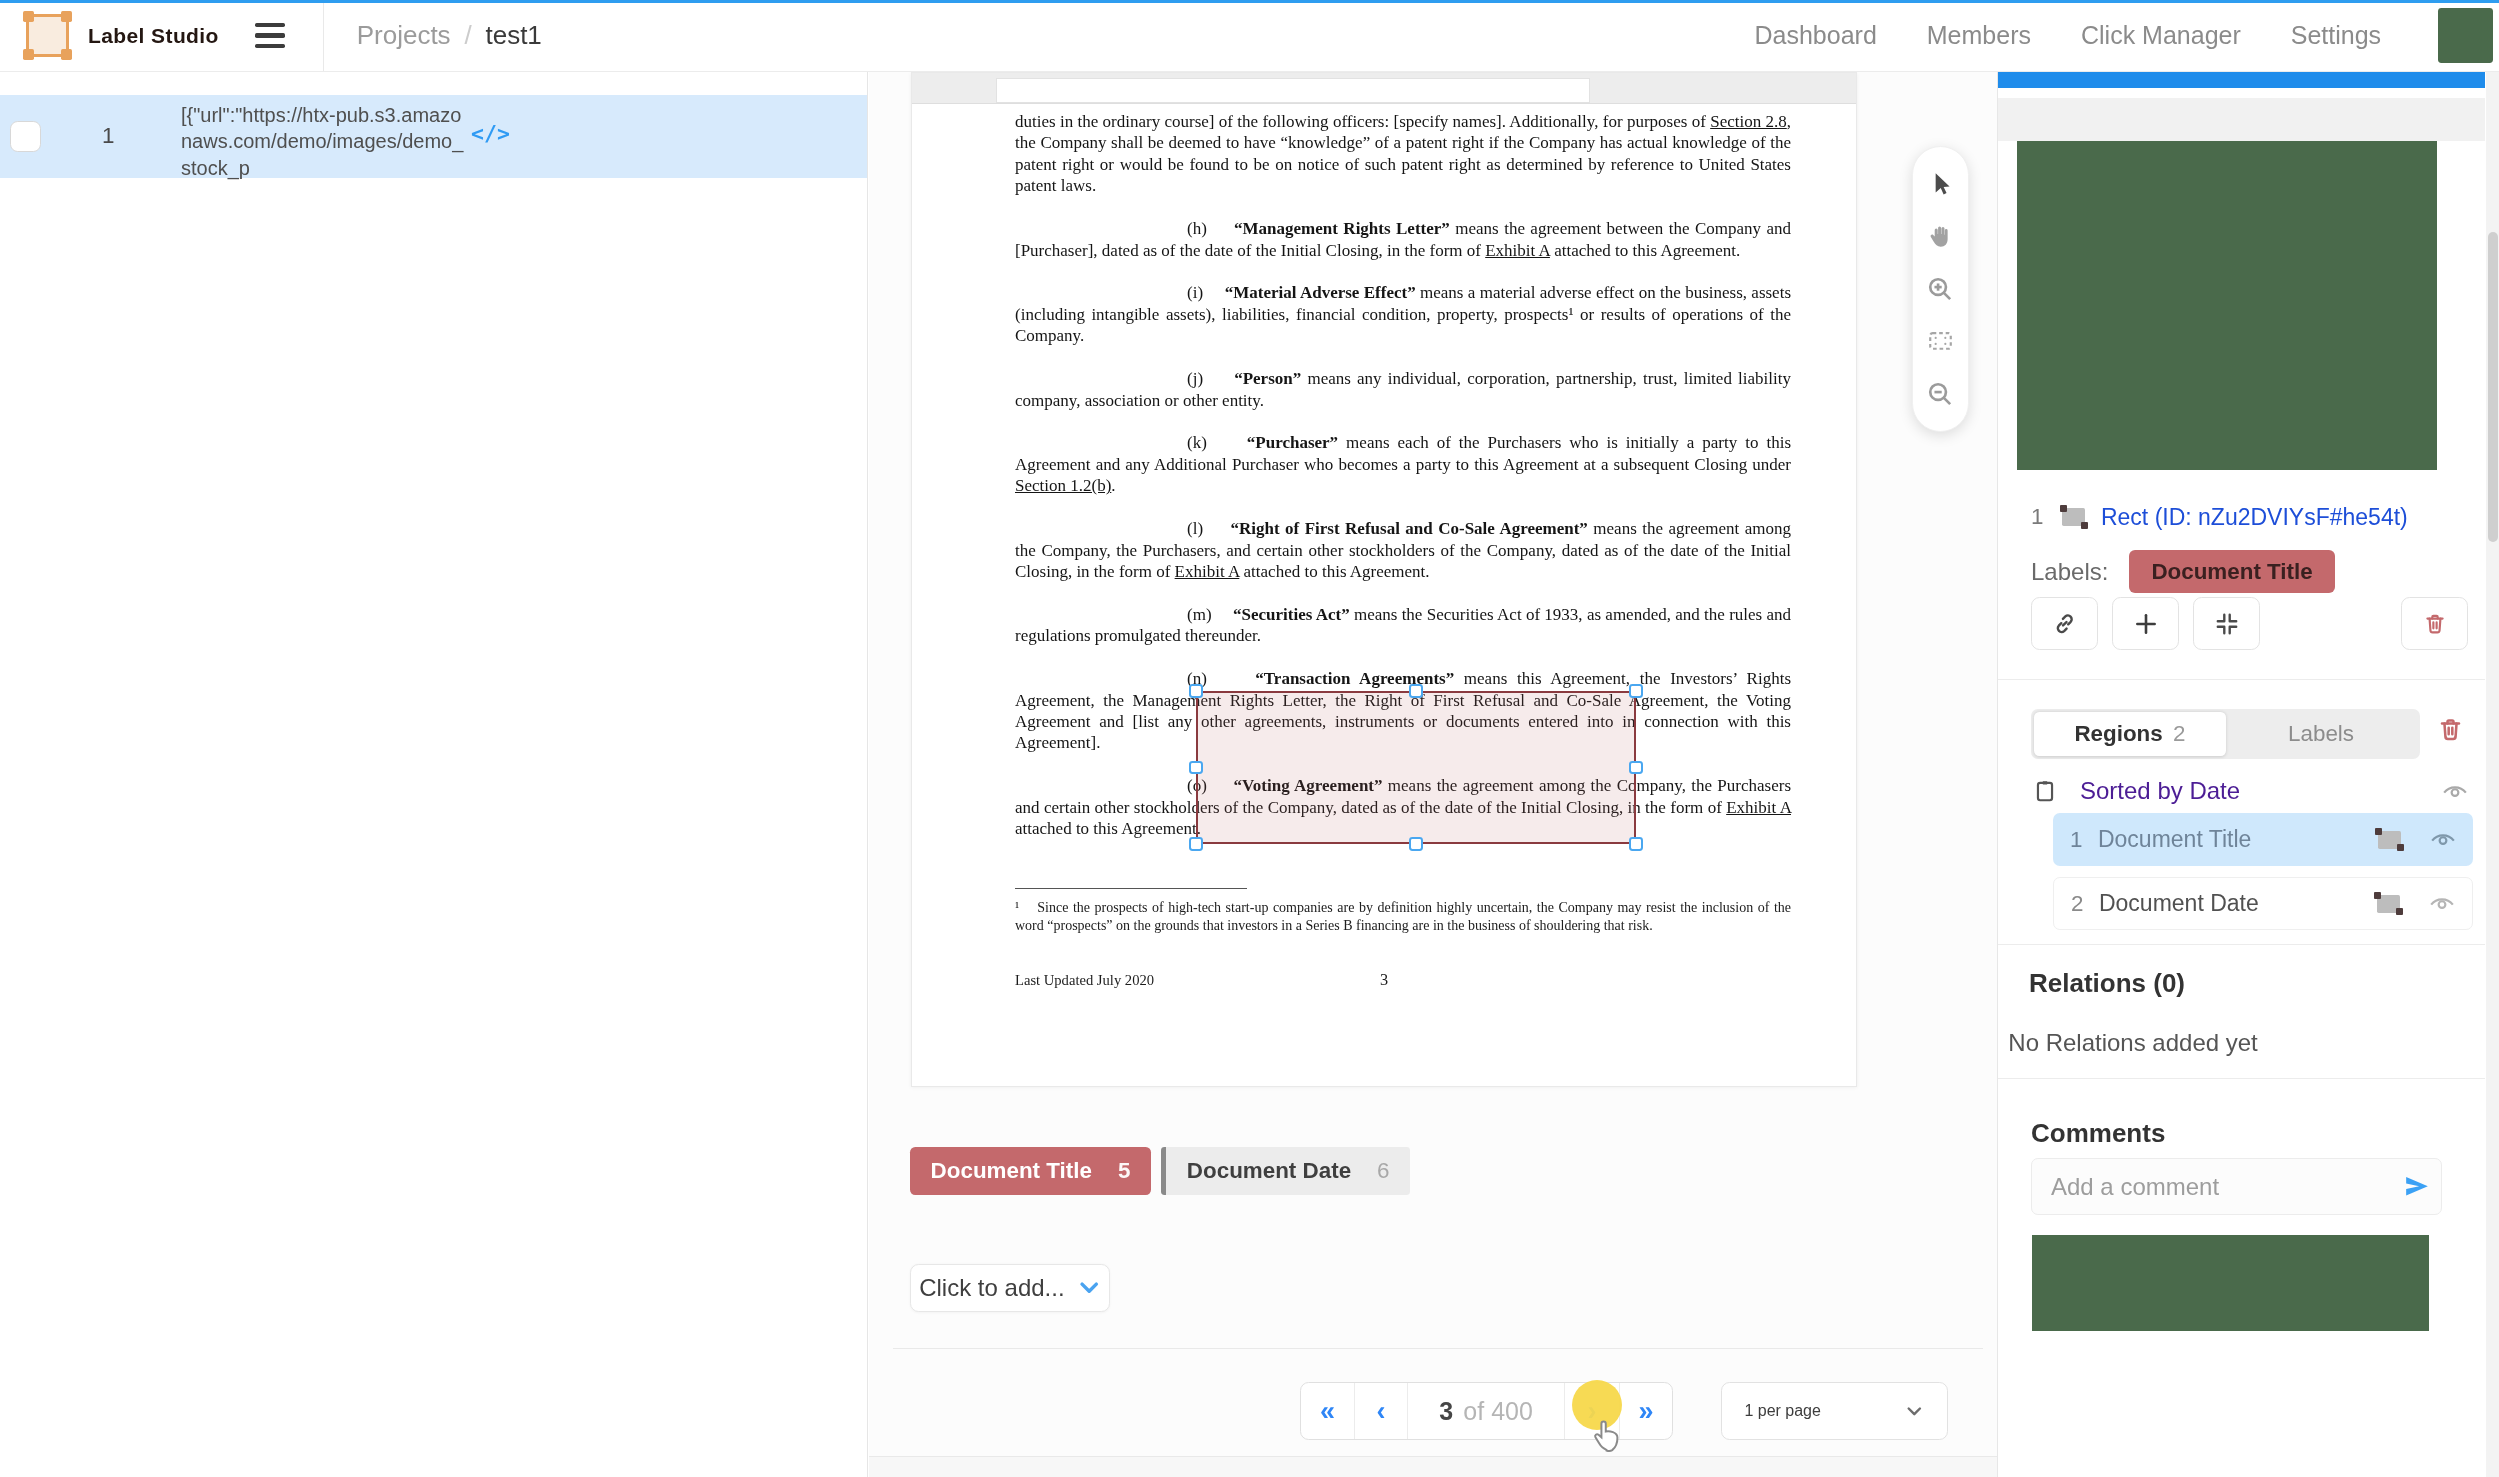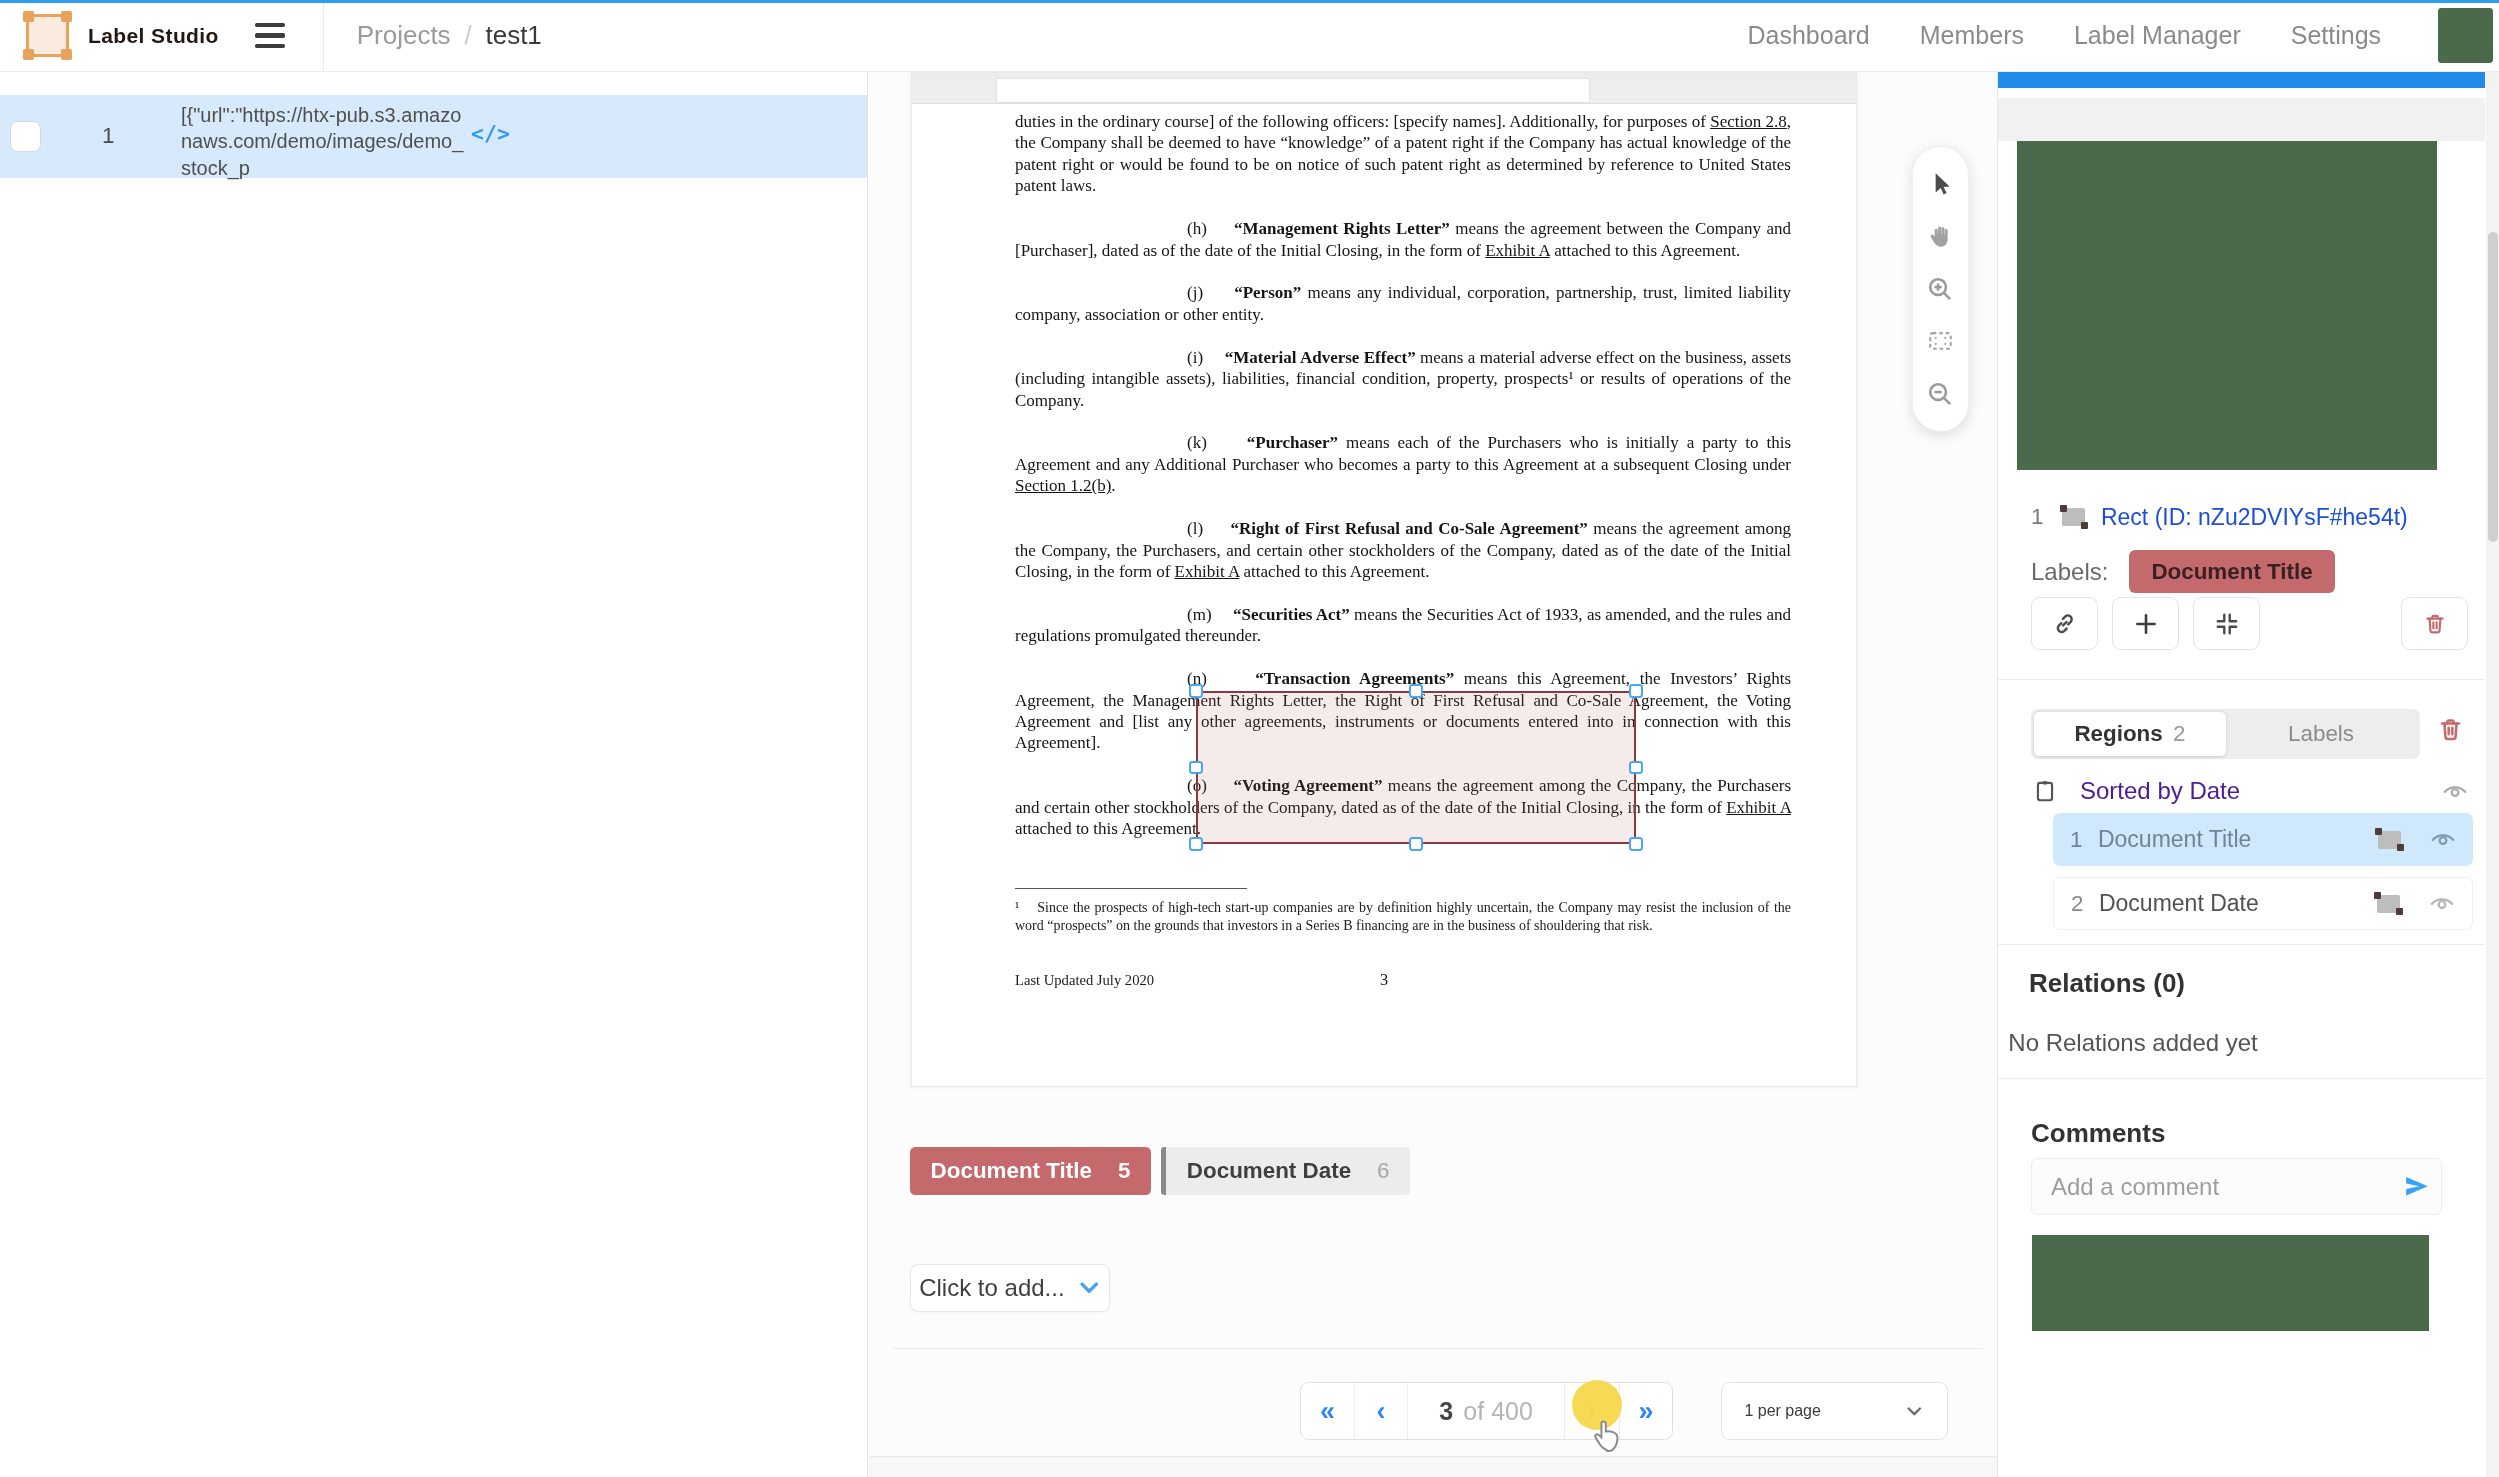--- a/index.html
+++ b/index.html
@@ -204,21 +204,21 @@
     <div class="hdr-divider"></div>
     <div class="breadcrumb">
       <span class="bc-root">Projects</span>
       <span class="bc-sep">/</span>
       <span class="bc-cur">test1</span>
     </div>
     <div class="spacer"></div>
     <div class="nav">
       <span>Dashboard</span>
       <span>Members</span>
-      <span>Label Manager</span>
+      <span>Click Manager</span>
       <span>Settings</span>
     </div>
     <div class="avatar"></div>
   </div>
 
   <div class="left-panel">
     <div class="data-row">
       <div class="checkbox"></div>
       <div class="row-index">1</div>
       <div class="row-url">[{"url":"https://htx-pub.s3.amazonaws.com/demo/images/demo_stock_p</div>
@@ -228,22 +228,22 @@
 
   <div class="center-panel">
 
     <div class="doc-page">
       <div class="page-strip">
         <div class="page-strip-box"></div>
       </div>
       <div class="doc-content">
           <p class="docp first"><span>duties in the ordinary course] of the following officers: [specify names].  Additionally, for purposes of </span><span class="ru">Section 2.8</span><span>, the Company shall be deemed to have “knowledge” of a patent right if the Company has actual knowledge of the patent right or would be found to be on notice of such patent right as determined by reference to United States patent laws.</span></p>
           <p class="docp"><span>(h)&nbsp;&nbsp;&nbsp;&nbsp;&nbsp;</span><span class="rb">“Management Rights Letter”</span><span> means the agreement between the Company and [Purchaser], dated as of the date of the Initial Closing, in the form of </span><span class="ru">Exhibit A</span><span> attached to this Agreement.</span></p>
+          <p class="docp"><span>(i)&nbsp;&nbsp;&nbsp;&nbsp;&nbsp;</span><span class="rb">“Material Adverse Effect”</span><span> means a material adverse effect on the business, assets (including intangible assets), liabilities, financial condition, property, prospects¹ or results of operations of the Company.</span></p>
           <p class="docp"><span>(j)&nbsp;&nbsp;&nbsp;&nbsp;&nbsp;</span><span class="rb">“Person”</span><span> means any individual, corporation, partnership, trust, limited liability company, association or other entity.</span></p>
-          <p class="docp"><span>(i)&nbsp;&nbsp;&nbsp;&nbsp;&nbsp;</span><span class="rb">“Material Adverse Effect”</span><span> means a material adverse effect on the business, assets (including intangible assets), liabilities, financial condition, property, prospects¹ or results of operations of the Company.</span></p>
           <p class="docp"><span>(k)&nbsp;&nbsp;&nbsp;&nbsp;&nbsp;</span><span class="rb">“Purchaser”</span><span> means each of the Purchasers who is initially a party to this Agreement and any Additional Purchaser who becomes a party to this Agreement at a subsequent Closing under </span><span class="ru">Section 1.2(b)</span><span>.</span></p>
           <p class="docp"><span>(l)&nbsp;&nbsp;&nbsp;&nbsp;&nbsp;</span><span class="rb">“Right of First Refusal and Co-Sale Agreement”</span><span> means the agreement among the Company, the Purchasers, and certain other stockholders of the Company, dated as of the date of the Initial Closing, in the form of </span><span class="ru">Exhibit A</span><span> attached to this Agreement.</span></p>
           <p class="docp"><span>(m)&nbsp;&nbsp;&nbsp;&nbsp;&nbsp;</span><span class="rb">“Securities Act”</span><span> means the Securities Act of 1933, as amended, and the rules and regulations promulgated thereunder.</span></p>
           <p class="docp"><span>(n)&nbsp;&nbsp;&nbsp;&nbsp;&nbsp;</span><span class="rb">“Transaction Agreements”</span><span> means this Agreement, the Investors’ Rights Agreement, the Management Rights Letter, the Right of First Refusal and Co-Sale Agreement, the Voting Agreement and [list any other agreements, instruments or documents entered into in connection with this Agreement].</span></p>
           <p class="docp"><span>(o)&nbsp;&nbsp;&nbsp;&nbsp;&nbsp;</span><span class="rb">“Voting Agreement”</span><span> means the agreement among the Company, the Purchasers and certain other stockholders of the Company, dated as of the date of the Initial Closing, in the form of </span><span class="ru">Exhibit A</span><span> attached to this Agreement.</span></p>
           <div class="fn-rule"></div>
           <p class="docp first fn"><span>¹&nbsp;&nbsp;&nbsp;&nbsp;Since the prospects of high-tech start-up companies are by definition highly uncertain, the Company may resist the inclusion of the word “prospects” on the grounds that investors in a Series B financing are in the business of shouldering that risk.</span></p>
           <div class="doc-footer"><span>Last Updated July 2020</span><span class="page-num">3</span></div>
         </div>
 

